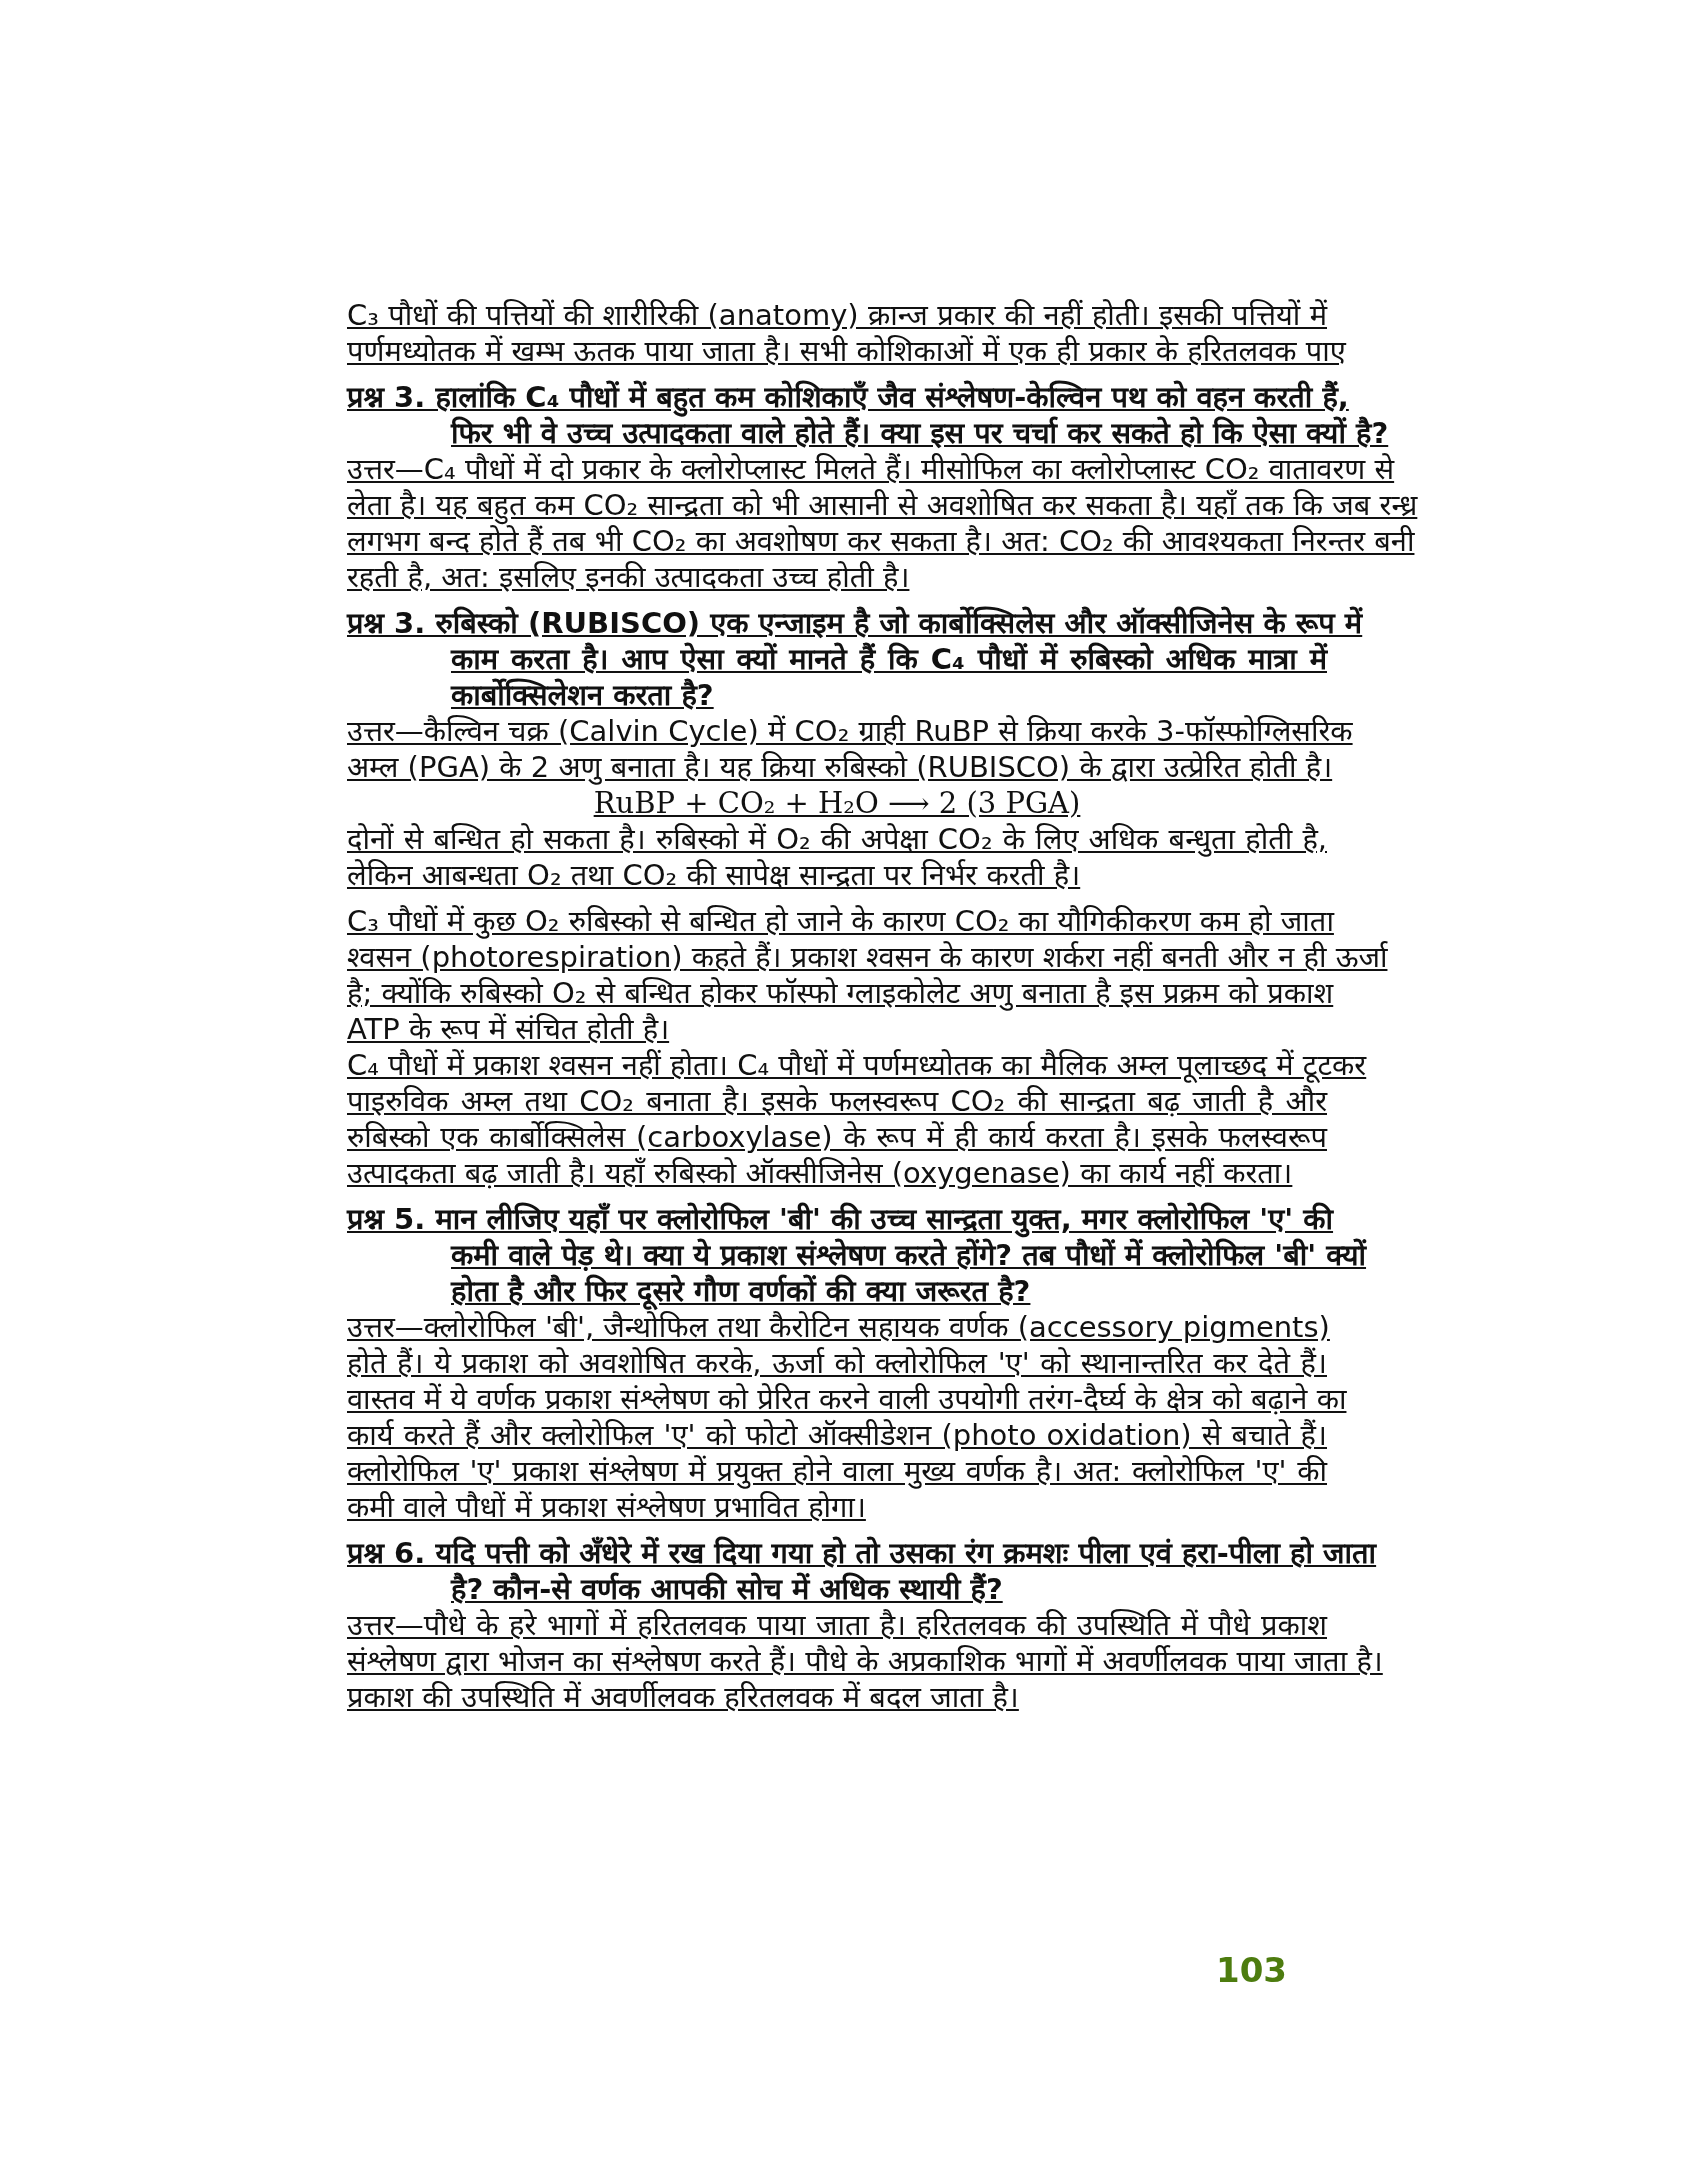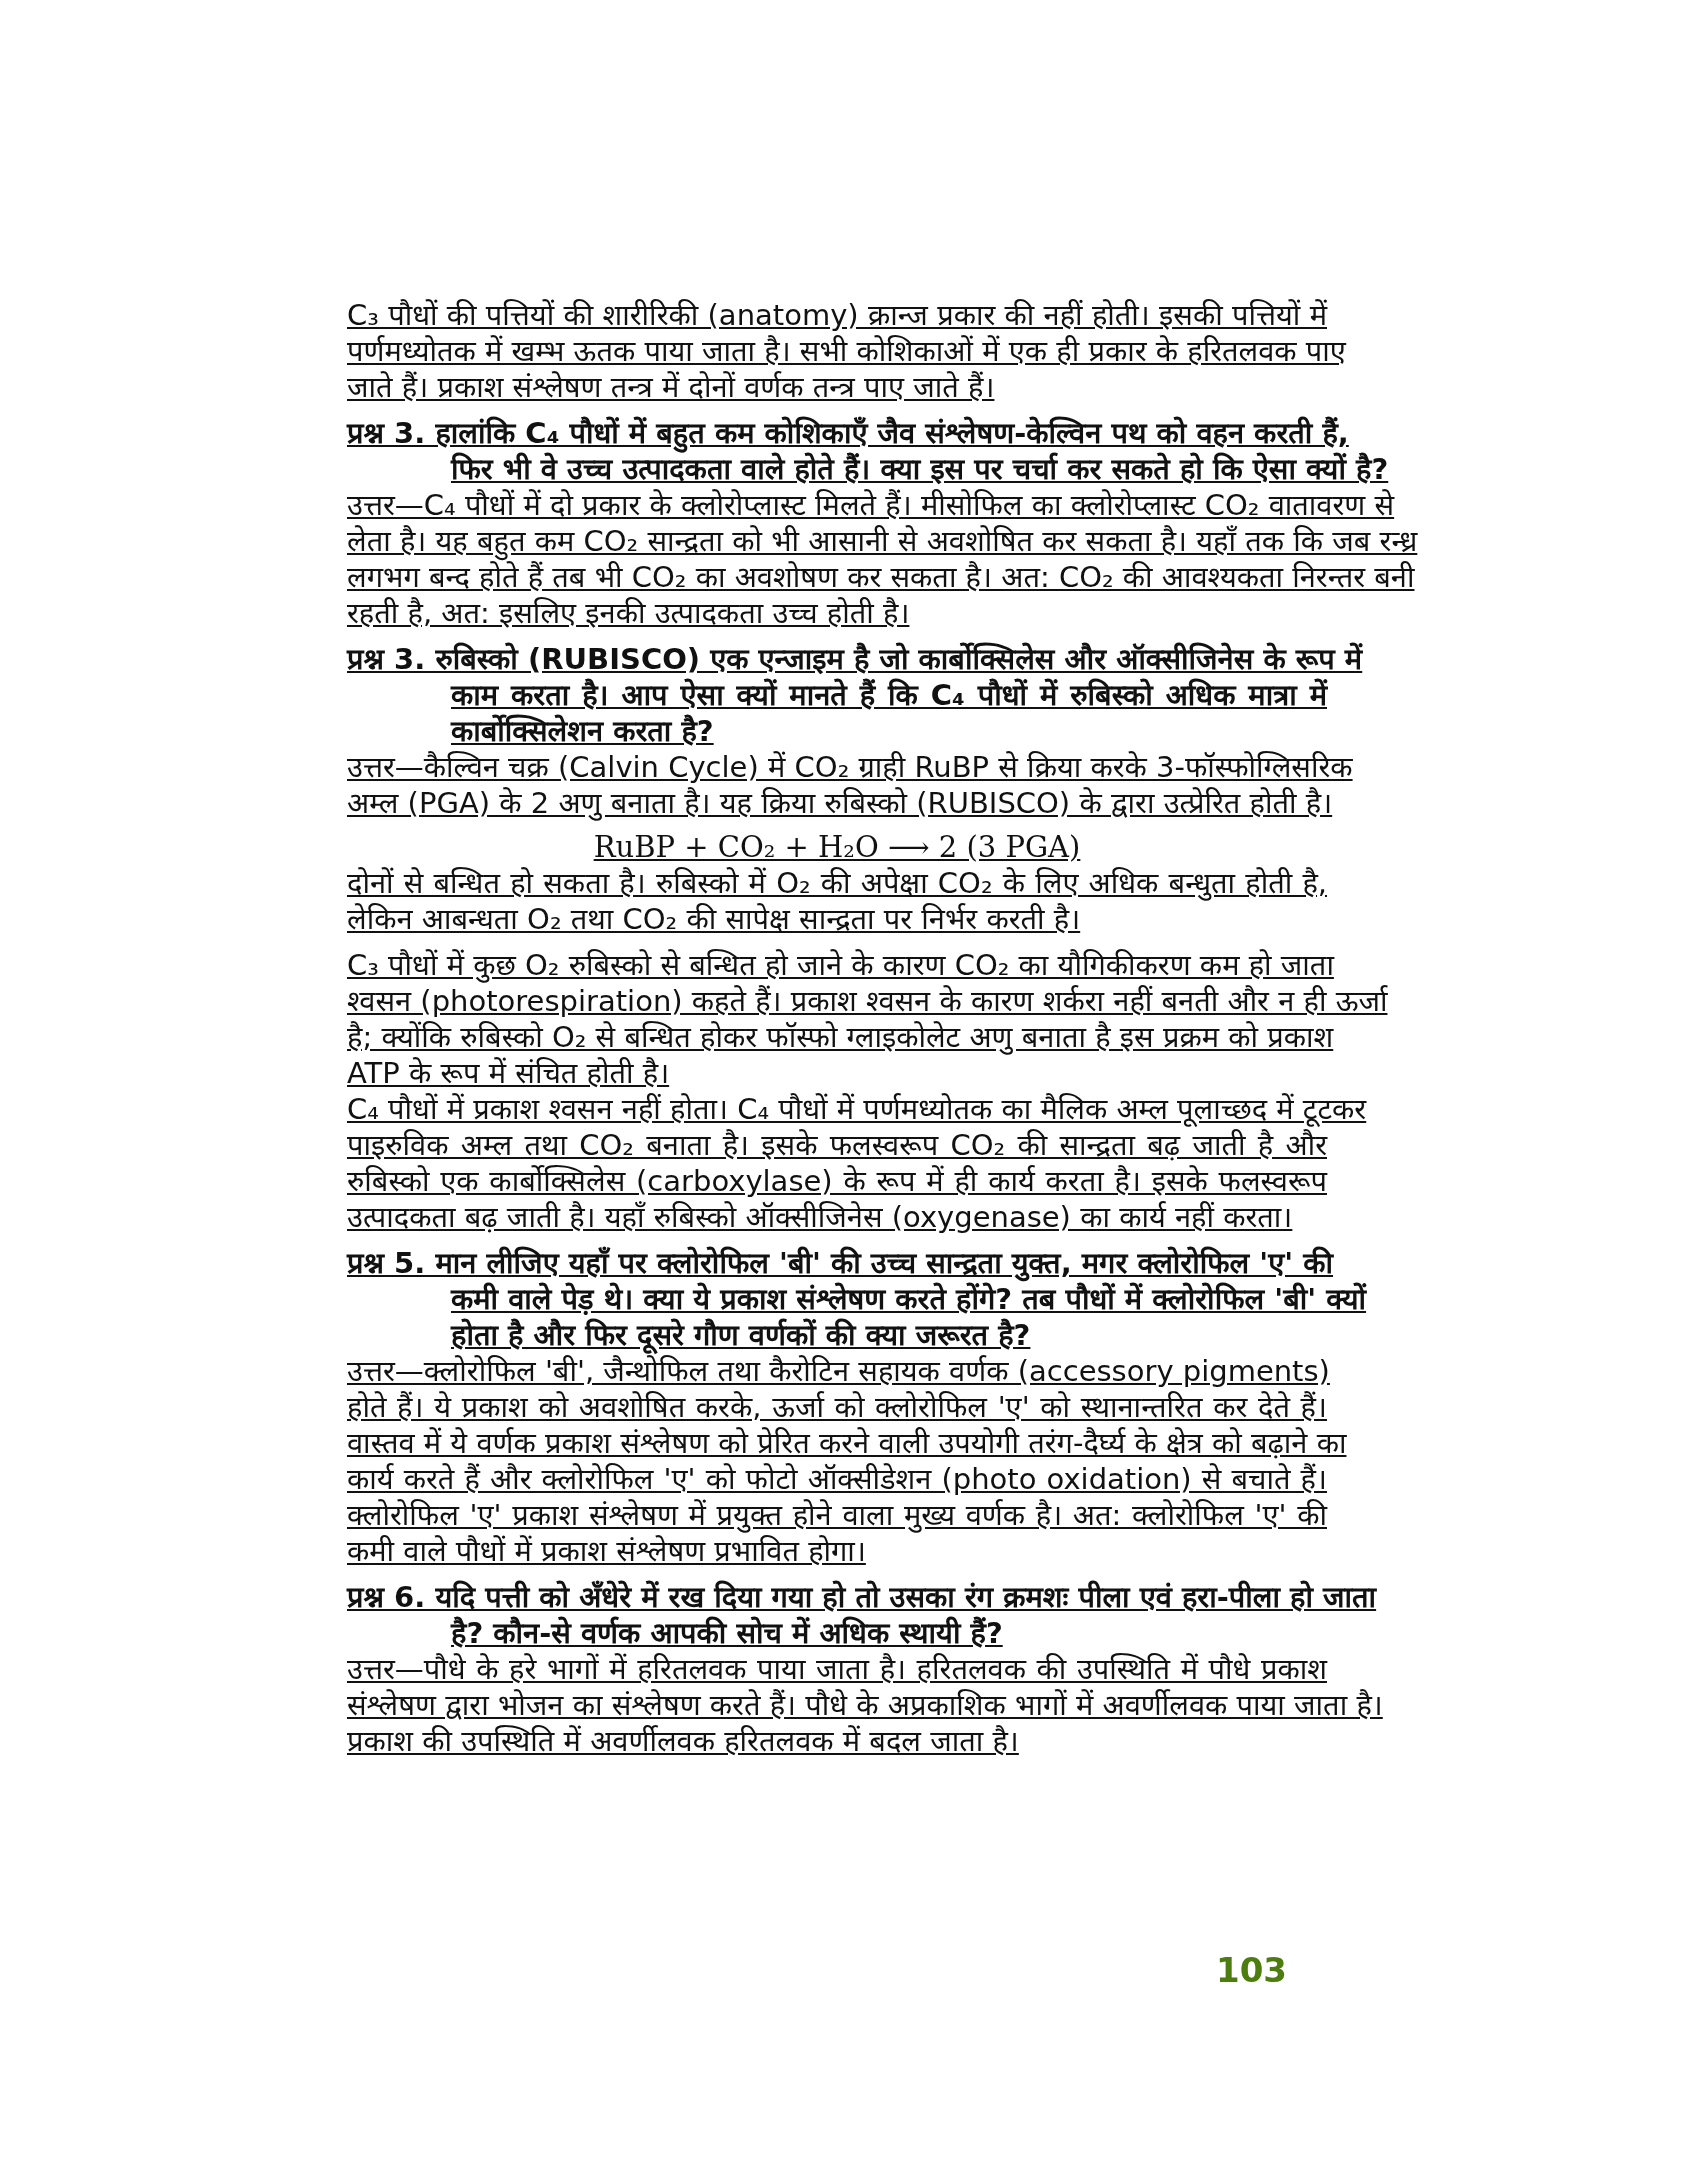--- a/index.html
+++ b/index.html
@@ -2,36 +2,35 @@
 <html><head>
 <meta charset="utf-8">
 <style>
   html, body { margin: 0; padding: 0; background: #ffffff; }
   body { width: 1683px; height: 2178px; position: relative; overflow: hidden;
          font-family: "DejaVu Sans", "Liberation Sans", sans-serif; color: #111; }
   .page { position: absolute; left: 347px; top: 297px; width: 980px; }
   .line { font-size: 29px; line-height: 36px; white-space: nowrap; text-align: justify;
           text-align-last: justify; margin: 0; height: 36px; text-decoration: underline; }
   .line.last { text-align-last: left; }
-  .line.center { text-align: right; text-align-last: center; font-family: "DejaVu Serif", "Liberation Serif", serif; margin-top: 8px; }
+  .line.center { text-align: right; text-align-last: center; font-family: "DejaVu Serif", "Liberation Serif", serif; }
   .indent { padding-left: 104px; }
   .q { font-weight: bold; }
   .gap { height: 10px; }
   .page-number { position: absolute; left: 1216px; top: 1950px; font-size: 34px; font-weight: bold;
                  color: #4d7c0f; font-family: "DejaVu Sans", "Liberation Sans", sans-serif; }
 </style>
 </head>
 <body>
 
 <div class="page">
 
   <div>
     <p class="line">C₃ पौधों की पत्तियों की शारीरिकी (anatomy) क्रान्ज प्रकार की नहीं होती। इसकी पत्तियों में</p>
     <p class="line">पर्णमध्योतक में खम्भ ऊतक पाया जाता है। सभी कोशिकाओं में एक ही प्रकार के हरितलवक पाए</p>
-    <p class="line last">जाते हैं। प्रकाश संश्लेषण तन्त्र में दोनों वर्णक तन्त्र पाए जाते हैं।</p>
   </div>
   <div class="gap"></div>
 
   <div>
     <p class="line q">प्रश्न 3.  हालांकि C₄ पौधों में बहुत कम कोशिकाएँ जैव संश्लेषण-केल्विन पथ को वहन करती हैं,</p>
     <p class="line q last indent">फिर भी वे उच्च उत्पादकता वाले होते हैं। क्या इस पर चर्चा कर सकते हो कि ऐसा क्यों है?</p>
   </div>
   <div>
     <p class="line">उत्तर—C₄ पौधों में दो प्रकार के क्लोरोप्लास्ट मिलते हैं। मीसोफिल का क्लोरोप्लास्ट CO₂ वातावरण से</p>
     <p class="line">लेता है। यह बहुत कम CO₂ सान्द्रता को भी आसानी से अवशोषित कर सकता है। यहाँ तक कि जब रन्ध्र</p>

